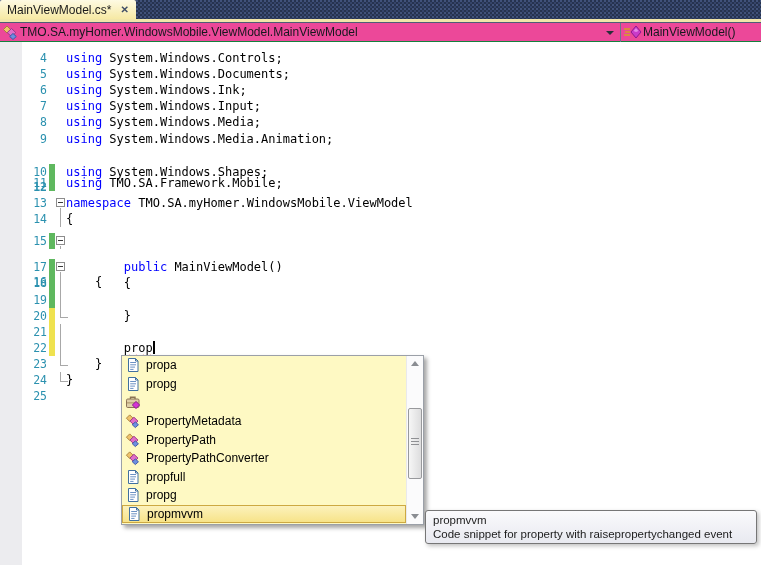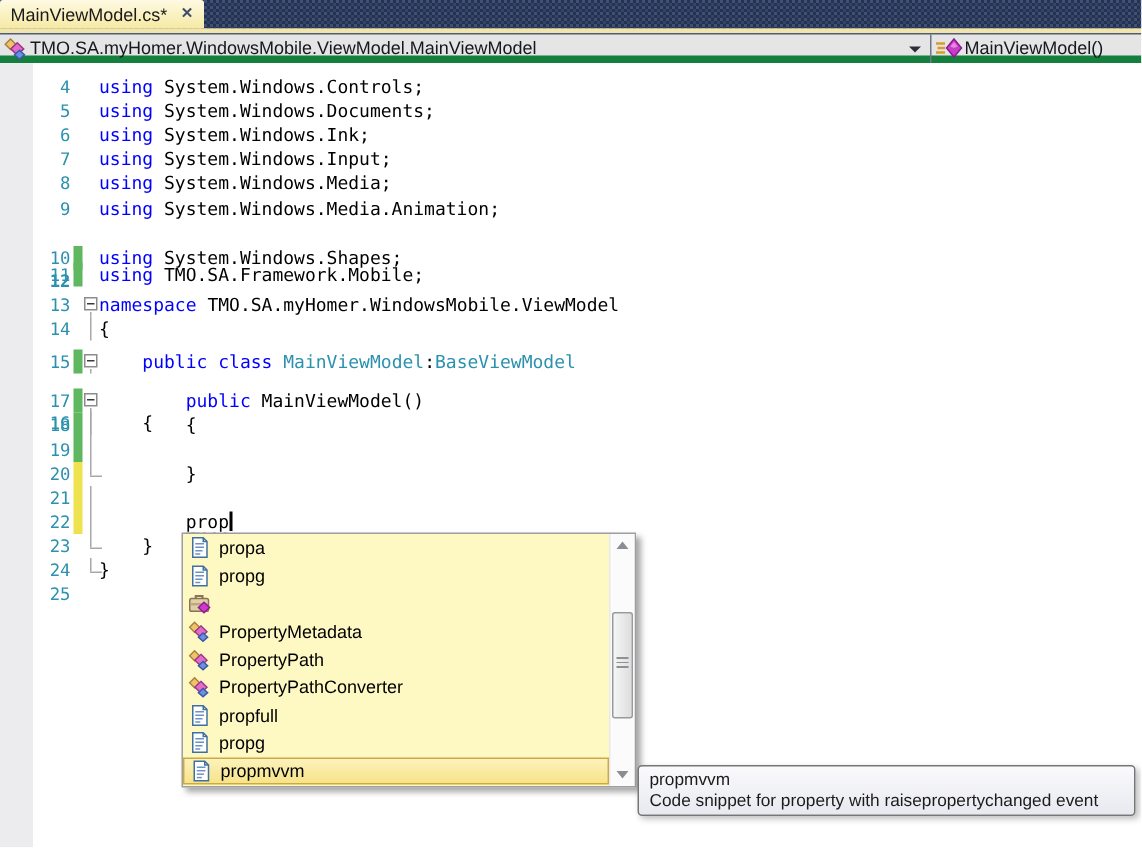--- a/index.html
+++ b/index.html
@@ -25,21 +25,21 @@
     background:linear-gradient(var(--active-tab-from,#FEFAE3), var(--active-tab-to,#F6E9A4));
     border-radius:2px 2px 0 0; cursor:default;
   }
   .tab-title { font-size:12px; color:#1A1A1A; white-space:nowrap; }
   .tab-close { font-size:10px; font-weight:bold; color:#3F4D66; line-height:10px; }
   .tabedge { position:absolute; left:0; top:19px; width:761px; height:3px; background:#F1E5A9; }
 
   
   .navbar {
     position:absolute; left:0; top:22px; width:761px; height:20px;
-    background:#e5e5e5; border-top:1px solid #4E5C77; border-bottom:5px solid #15803d;
+    background:#ec4899; border-top:1px solid #4E5C77; border-bottom:1px solid #15803d;
   }
   .combo-left { position:absolute; left:0; top:1px; width:620px; height:17px; }
   .combo-text { position:absolute; left:20px; top:1px; font-size:12px; color:#15181E; white-space:nowrap; }
   .combo-arrow {
     position:absolute; left:606px; top:7px; width:0; height:0;
     border-left:4px solid transparent; border-right:4px solid transparent;
     border-top:4px solid #2A2F3A;
   }
   .combo-divider { position:absolute; left:620px; top:0; width:1px; height:19px; background:#6E7787; }
   .combo-right { position:absolute; left:622px; top:1px; width:139px; height:17px; }
@@ -220,21 +220,20 @@
         <div class="code-line" style="top: 169px;">
           <span class="linenum">14</span>
           <div class="guide"></div>
           <div class="codetext"><span class="tk-plain">{</span></div>
         </div>
         <div class="code-line" style="top: 191px;">
           <span class="linenum">15</span>
           <div class="changebar green"></div>
           <div class="foldbox"></div>
           <div class="guide below-box"></div>
-          <div class="codetext"><span class="tk-plain">    </span><span class="tk-kw">public class</span><span class="tk-plain"> </span><span class="tk-type">MainViewModel</span><span class="tk-plain">:</span><span class="tk-type">BaseViewModel</span></div>
         </div>
         <div class="code-line" style="top: 184px; margin-top: 48px;">
           <span class="linenum">16</span>
           <div class="guide"></div>
           <div class="codetext"><span class="tk-plain">    {</span></div>
         </div>
         <div class="code-line" style="top: 217.3px;">
           <span class="linenum">17</span>
           <div class="changebar green"></div>
           <div class="foldbox"></div>

